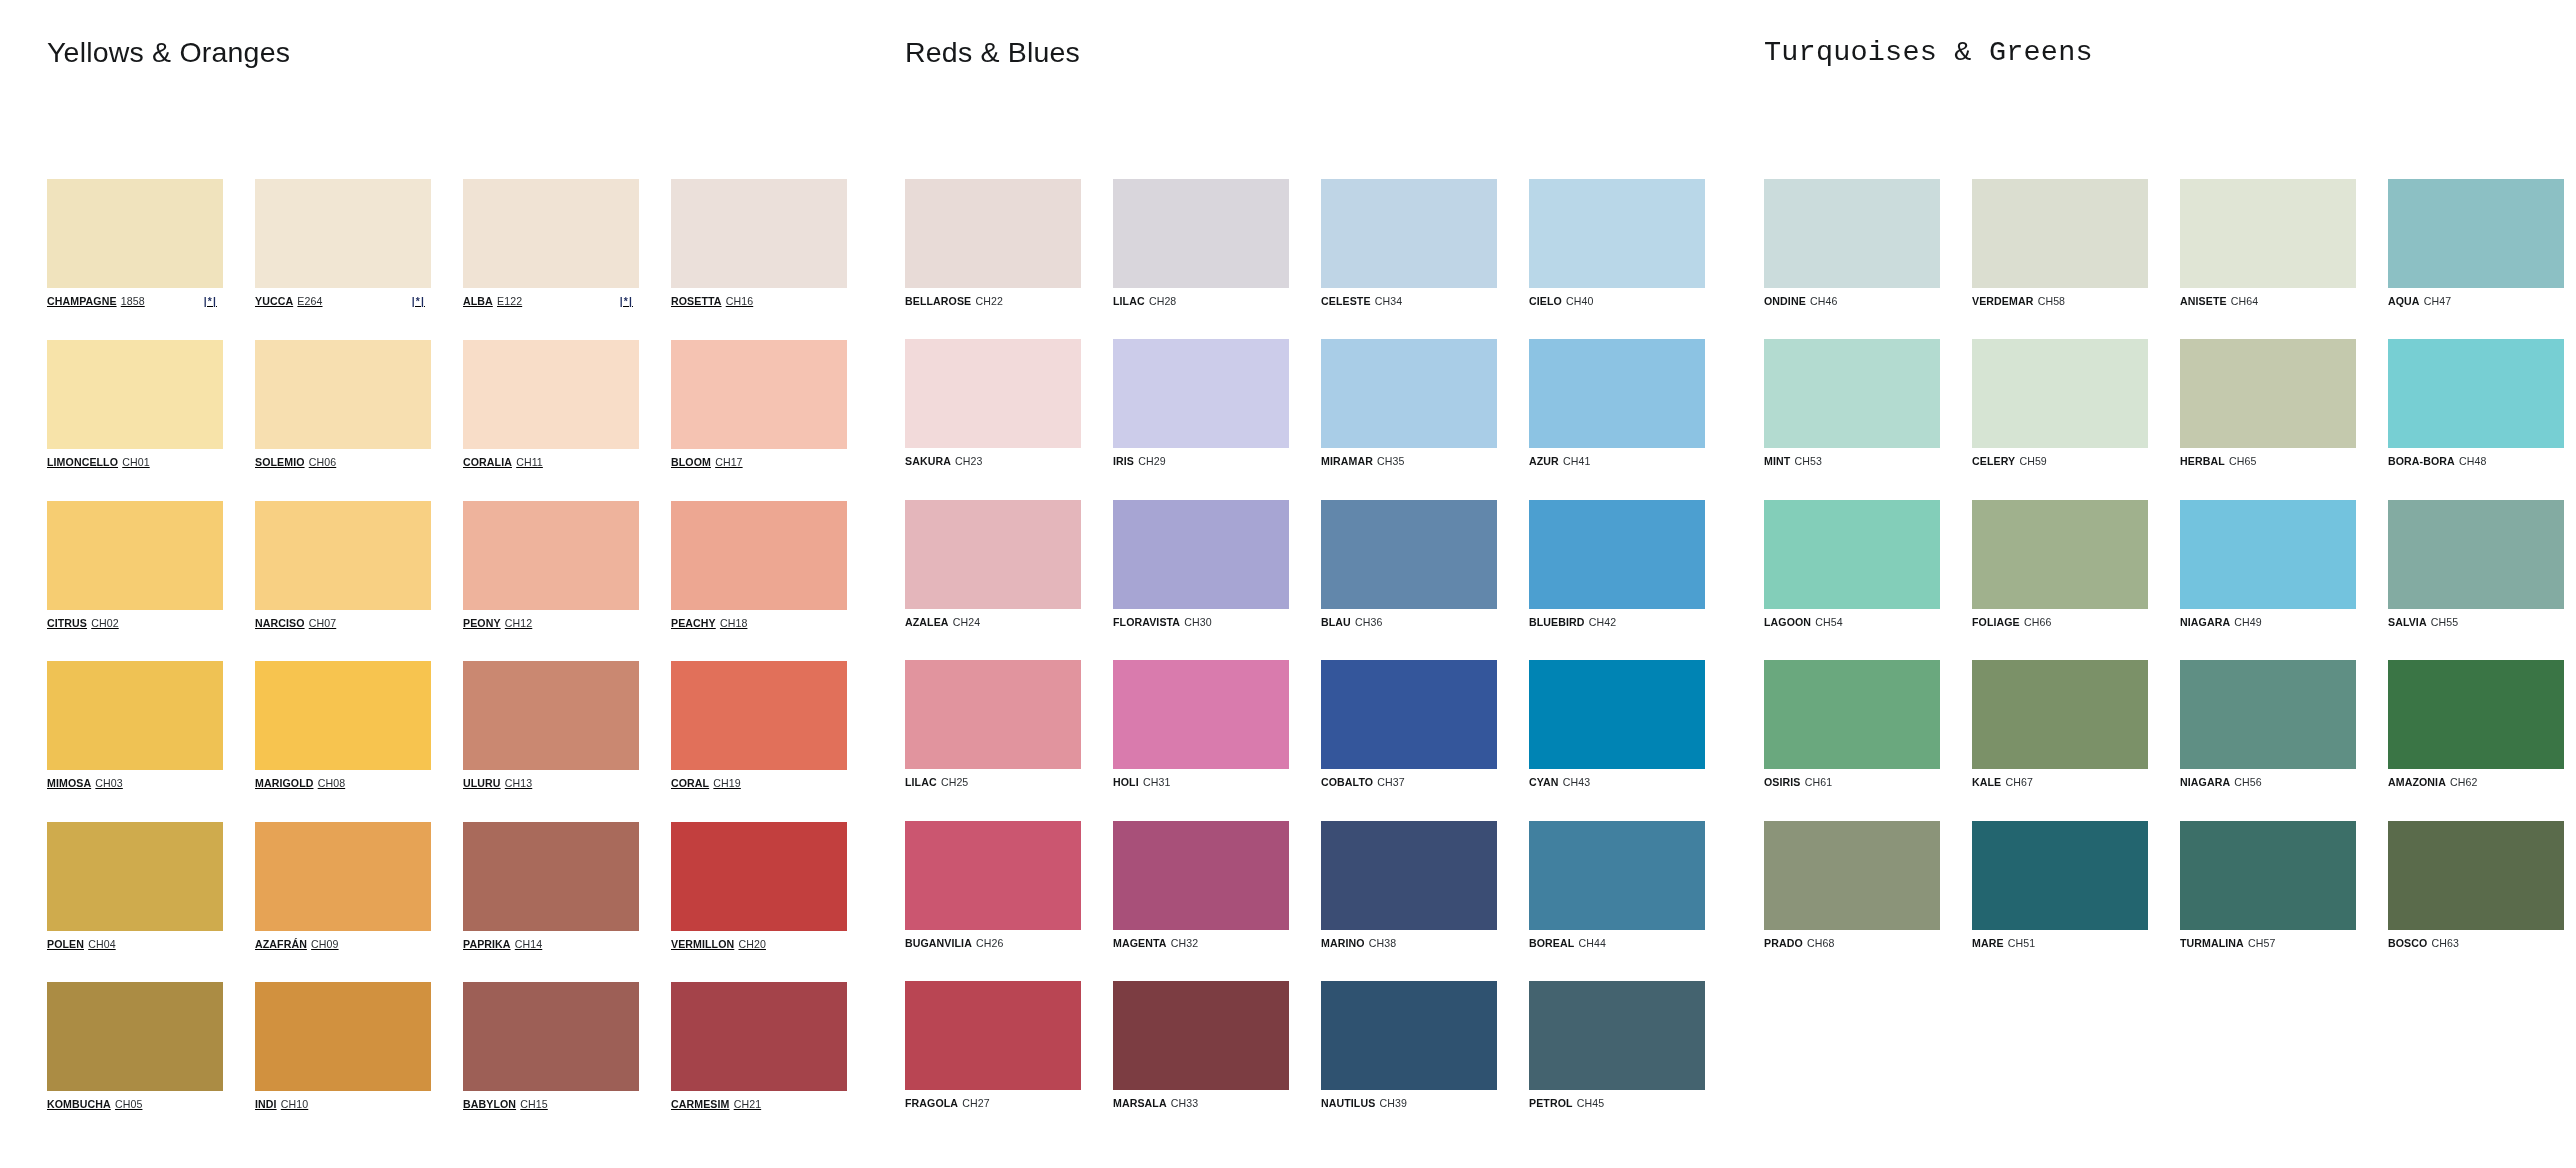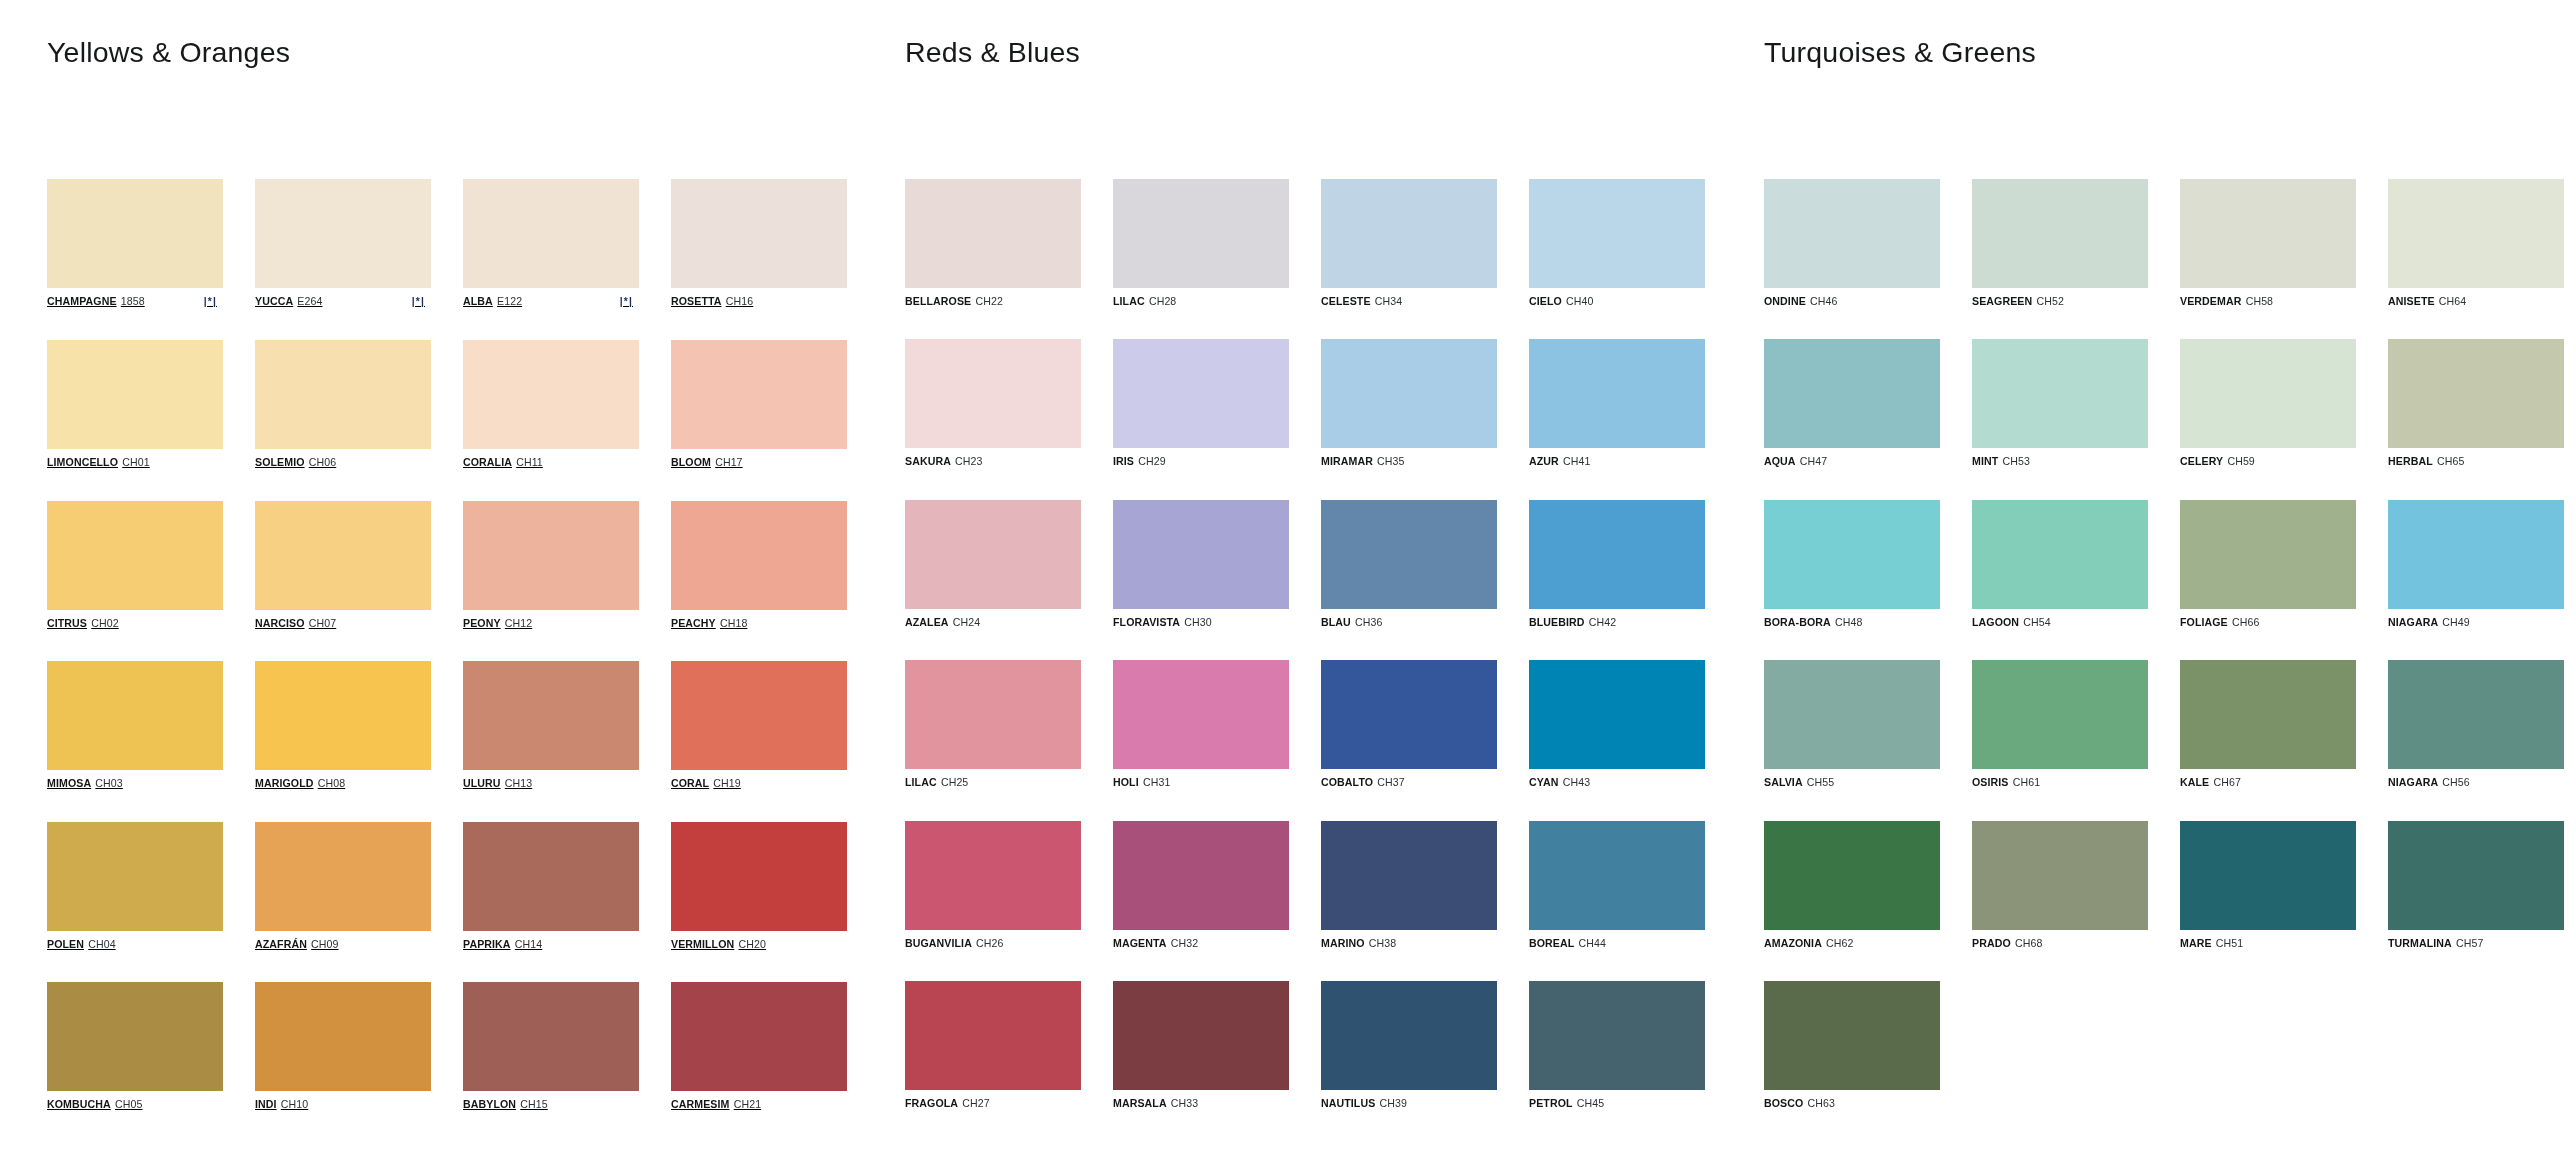--- a/index.html
+++ b/index.html
@@ -422,34 +422,27 @@
           <div class="cell">
             <div class="swatch" style="background: rgb(68, 99, 111);"></div>
             <div class="caption">
               <span class="cap-name">PETROL</span>
               <span class="cap-code">CH45</span>
             </div>
           </div>
         </div>
       </div>
       <div class="group" style="left: 1764px;">
-        <div class="group-title" style="position: absolute; top: 36px; left: 0px;">Turquoises &amp; Greens</div>
+        <div class="group-title" style="position: absolute; top: 36px; left: 0px; font-family: Liberation Mono, monospace;">Turquoises &amp; Greens</div>
         <div class="grid" style="position: absolute; top: 179px; left: 0px;">
           <div class="cell">
             <div class="swatch" style="background: rgb(203, 220, 220);"></div>
             <div class="caption">
               <span class="cap-name">ONDINE</span>
               <span class="cap-code">CH46</span>
-            </div>
-          </div>
-          <div class="cell">
-            <div class="swatch" style="background: rgb(205, 220, 211);"></div>
-            <div class="caption">
-              <span class="cap-name">SEAGREEN</span>
-              <span class="cap-code">CH52</span>
             </div>
           </div>
           <div class="cell">
             <div class="swatch" style="background: rgb(219, 222, 208);"></div>
             <div class="caption">
               <span class="cap-name">VERDEMAR</span>
               <span class="cap-code">CH58</span>
             </div>
           </div>
           <div class="cell">

